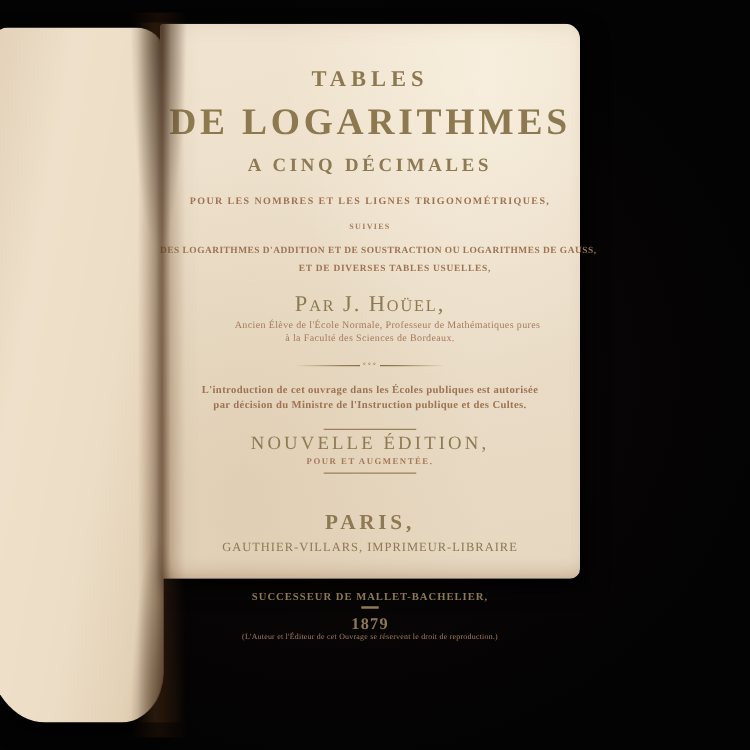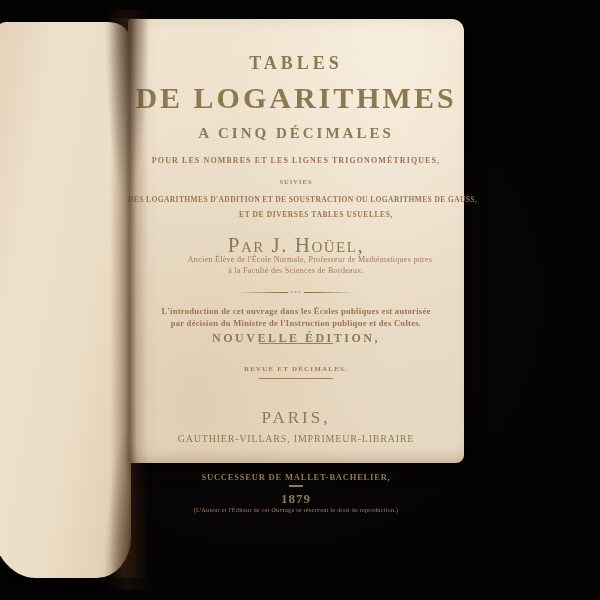--- a/index.html
+++ b/index.html
@@ -53,28 +53,28 @@
   }
   .tp{position:absolute;left:0;right:0;text-align:center;white-space:nowrap;}
 
   .t-tables        {top:34px; font-size:18px; letter-spacing:4px;  font-weight:bold; color:#8c7950;}
   .t-main          {top:62px; font-size:30px; letter-spacing:3px;  font-weight:bold; color:#8c7950;}
   .t-cinq          {top:106px;font-size:15px; letter-spacing:3px;  font-weight:bold; color:#8d7a52;}
   .t-pour          {top:137px;font-size:8px;  letter-spacing:1.1px;font-weight:bold; color:#9d7352;}
   .t-suivies       {top:159px;font-size:6.5px;letter-spacing:1px;  font-weight:bold; color:#a87e5e;}
   .t-gauss         {top:176px;font-size:7.5px;letter-spacing:.4px; font-weight:bold; color:#9d7352;}
   .t-usuelles      {top:191px;font-size:7.5px;letter-spacing:.6px; font-weight:bold; color:#9d7352;padding-left:40px;}
-  .t-byline        {top:214px;font-size:21px; letter-spacing:1.5px;color:#8d7a52; font-variant:small-caps;}
+  .t-byline        {top:214px;font-size:18px; letter-spacing:1.5px;color:#8d7a52; font-variant:small-caps;}
   .t-cred1         {top:236px;font-size:8px;  letter-spacing:.3px; color:#a5795a;padding-left:28px;}
   .t-cred2         {top:247px;font-size:8px;  letter-spacing:.3px; color:#a5795a;}
   .t-intro1        {top:287px;font-size:8.5px;letter-spacing:.3px; font-weight:bold; color:#9d7352;}
   .t-intro2        {top:299px;font-size:8.5px;letter-spacing:.3px; font-weight:bold; color:#9d7352;}
-  .t-nouvelle      {top:312px;font-size:12px; letter-spacing:2.5px;font-weight:bold; color:#8d7a52;}
+  .t-nouvelle      {top:328px;font-size:15px; letter-spacing:2.5px;font-weight:normal; color:#8d7a52;}
   .t-revue         {top:346px;font-size:7px;  letter-spacing:1.2px;font-weight:bold; color:#a5795a;}
-  .t-paris         {top:389px;font-size:17px; letter-spacing:3px;  font-weight:normal; color:#8d7a52;}
+  .t-paris         {top:389px;font-size:17px; letter-spacing:3px;  font-weight:bold; color:#8d7a52;}
   .t-gauthier      {top:414px;font-size:10px; letter-spacing:.8px; color:#8d7a52;}
   .t-bureau        {top:429px;font-size:7.5px;letter-spacing:1.2px;color:#9d7352;}
   .t-successeur    {top:443px;font-size:8.5px;letter-spacing:.8px; font-weight:bold; color:#8d7a52;margin-top:10px;}
   .t-quai          {top:455px;font-size:9.5px;letter-spacing:.4px; color:#a5795a;}
   .t-year          {top:472px;font-size:13px; letter-spacing:1px;  font-weight:bold; color:#8d7a52;}
   .t-rights        {top:487px;font-size:6.3px;letter-spacing:.2px; color:#a87e5e;}
 
   
   .ornament{position:absolute;top:270px;left:0;right:0;display:flex;align-items:center;justify-content:center;gap:2px;}
   .orn-line{display:block;width:52px;height:1px;}
@@ -111,21 +111,21 @@
       <span class="orn-line l"></span>
       <span class="orn-dots">∘∘∘</span>
       <span class="orn-line r"></span>
     </div>
 
     <div class="tp t-intro1">L'introduction de cet ouvrage dans les Écoles publiques est autorisée</div>
     <div class="tp t-intro2">par décision du Ministre de l'Instruction publique et des Cultes.</div>
 
     <div class="rule rule-1"></div>
     <div class="tp t-nouvelle">NOUVELLE ÉDITION,</div>
-    <div class="tp t-revue">REVUE ET DÉCIMALES.</div>
+    <div class="tp t-revue">POUR ET AUGMENTÉE.</div>
     <div class="rule rule-2"></div>
 
     <div class="tp t-paris">PARIS,</div>
     <div class="tp t-gauthier">GAUTHIER-VILLARS, IMPRIMEUR-LIBRAIRE</div>
     <div class="tp t-successeur">SUCCESSEUR DE MALLET-BACHELIER,</div>
     <div class="rule rule-dash"></div>
     <div class="tp t-year">1879</div>
     <div class="tp t-rights">(L'Auteur et l'Éditeur de cet Ouvrage se réservent le droit de reproduction.)</div>
 
   </div>

